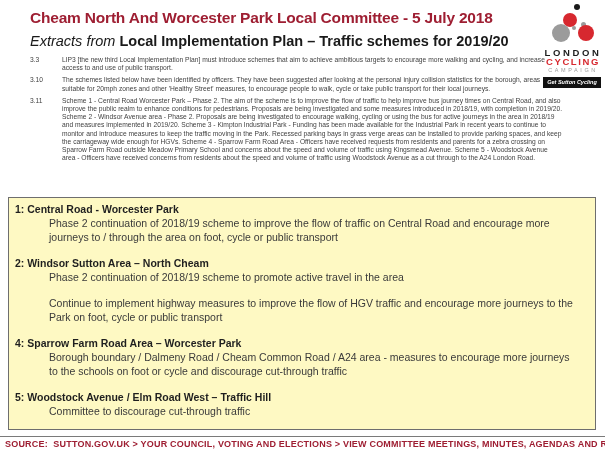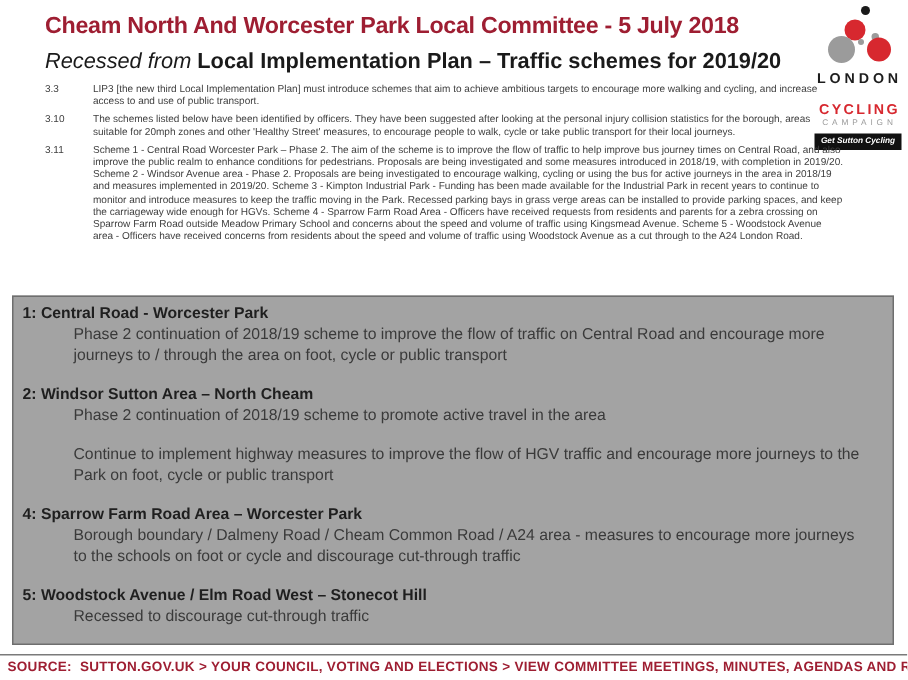--- a/index.html
+++ b/index.html
@@ -20,54 +20,54 @@
   #subtitle .it{font-style:italic;font-weight:normal;}
   #subtitle .bd{font-weight:bold;}
   
   #logo{position:absolute;left:541px;top:2px;width:62px;text-align:center;}
   #logo .mark{position:relative;width:62px;height:44px;}
   #logo .c{position:absolute;border-radius:50%;}
   .c.red{background:#d7282f;}
   .c.gray{background:#9b9b9b;}
   .c.black{background:#1a1a1a;}
   #logo-l1{font-size:9.5px;font-weight:bold;letter-spacing:2.6px;color:#1d1d1d;line-height:9px;margin-top:2px;margin-left:2px;}
-  #logo-l2{font-size:9.5px;font-weight:bold;letter-spacing:1.6px;color:#d7282f;line-height:10px;margin-left:2px;margin-top:12px;}
+  #logo-l2{font-size:9.5px;font-weight:bold;letter-spacing:1.6px;color:#d7282f;line-height:10px;margin-left:2px;}
   #logo-l3{font-size:5.5px;letter-spacing:2.6px;color:#9b9b9b;line-height:7px;margin-left:2px;}
   #logo-badge{
     margin:3px auto 0 auto;width:58px;height:11px;background:#111111;
     color:#ffffff;font-size:5.5px;font-weight:bold;font-style:italic;line-height:11px;
   }
   
   #extracts{position:absolute;left:30px;top:56px;width:534px;}
   .para{display:flex;margin-bottom:4px;font-size:6.7px;line-height:8.2px;color:#3f3f3f;}
   .para .num{width:32px;flex:0 0 32px;}
   .para .txt{width:500px;}
   
   #box{
     position:absolute;left:8px;top:197px;width:588px;height:233px;
     border:1.5px solid #6e6e6e;box-sizing:border-box;
-    padding:4px 8px 0 6px;overflow:hidden;background:#a3a3a3;
+    padding:4px 8px 0 6px;overflow:hidden;background:#fef9c3;
   }
   .scheme{margin-bottom:12px;}
   .scheme .head{font-size:10.5px;font-weight:bold;line-height:14px;color:#1f1f1f;}
   .scheme .desc{font-size:10.5px;line-height:14px;color:#3a3a3a;padding-left:34px;padding-right:12px;}
   
   #footer-rule{position:absolute;left:0;top:436px;width:605px;height:1px;background:#7a7a7a;}
   #footer{
     position:absolute;left:5px;top:439px;width:598px;
     font-size:9px;font-weight:bold;letter-spacing:0.2px;color:#9e1e32;white-space:pre;
   }
 </style>
 </head>
 <body>
 
 <div id="page">
 
   <div id="title">Cheam North And Worcester Park Local Committee - 5 July 2018</div>
-  <div id="subtitle"><span class="it">Recessed from </span><span class="bd">Local Implementation Plan – Traffic schemes for 2019/20</span></div>
+  <div id="subtitle"><span class="it">Extracts from </span><span class="bd">Local Implementation Plan – Traffic schemes for 2019/20</span></div>
 
   <div id="logo">
     <div class="mark">
       <div class="c black" style="left:33px;top:2px;width:6px;height:6px;"></div>
       <div class="c red" style="left:22px;top:11px;width:14px;height:14px;"></div>
       <div class="c gray" style="left:40px;top:20px;width:5px;height:5px;"></div>
       <div class="c gray" style="left:11px;top:22px;width:18px;height:18px;"></div>
       <div class="c gray" style="left:31px;top:24px;width:4px;height:4px;"></div>
       <div class="c red" style="left:37px;top:23px;width:16px;height:16px;"></div>
     </div>
@@ -102,21 +102,21 @@
       <div class="desc">Phase 2 continuation of 2018/19 scheme to promote active travel in the area</div>
     </div>
     <div class="scheme">
       <div class="desc">Continue to implement highway measures to improve the flow of HGV traffic and encourage more journeys to the Park on foot, cycle or public transport</div>
     </div>
     <div class="scheme">
       <div class="head">4: Sparrow Farm Road Area – Worcester Park</div>
       <div class="desc">Borough boundary / Dalmeny Road / Cheam Common Road / A24 area - measures to encourage more journeys to the schools on foot or cycle and discourage cut-through traffic</div>
     </div>
     <div class="scheme">
-      <div class="head">5: Woodstock Avenue / Elm Road West – Stonecot Hill</div>
-      <div class="desc">Recessed to discourage cut-through traffic</div>
+      <div class="head">5: Woodstock Avenue / Elm Road West – Traffic Hill</div>
+      <div class="desc">Committee to discourage cut-through traffic</div>
     </div>
   </div>
 
   <div id="footer-rule"></div>
   <div id="footer">SOURCE:  SUTTON.GOV.UK &gt; YOUR COUNCIL, VOTING AND ELECTIONS &gt; VIEW COMMITTEE MEETINGS, MINUTES, AGENDAS AND REPORTS</div>
 
 </div>
 
 </body></html>

